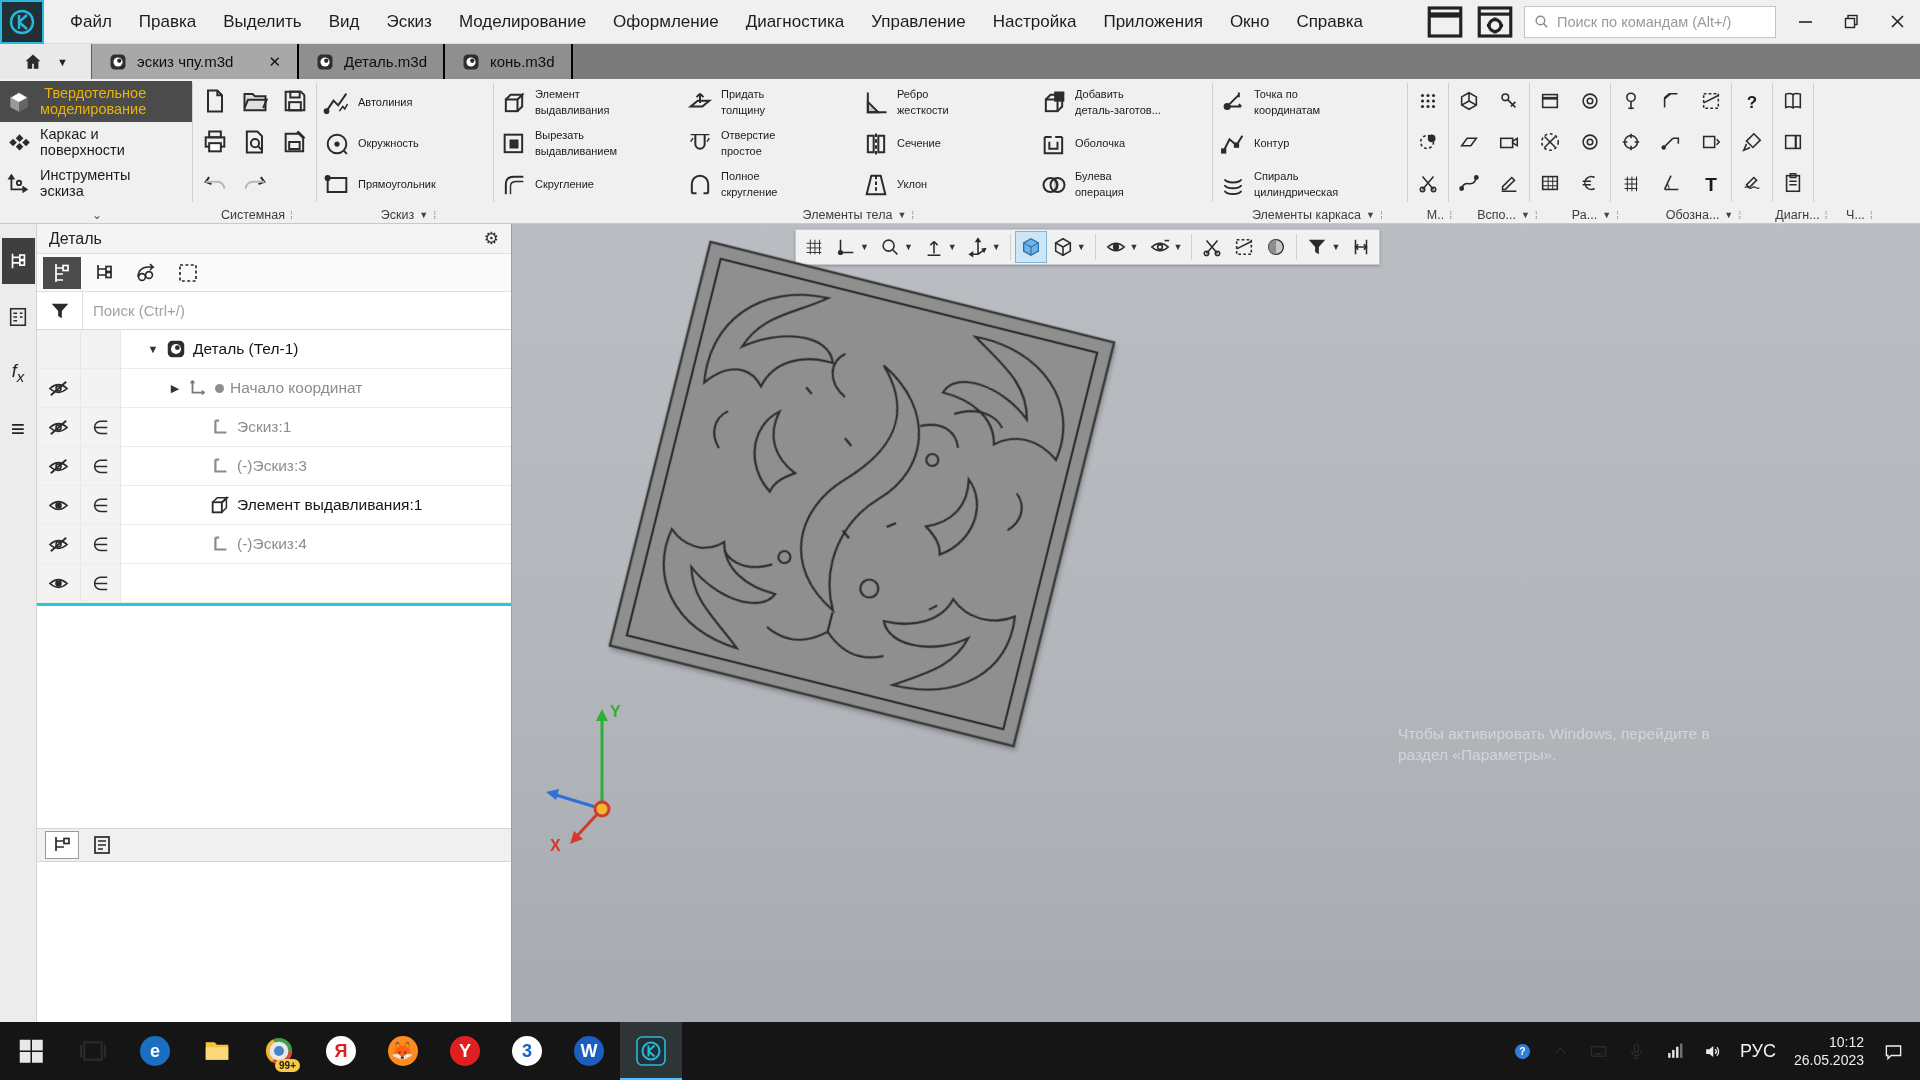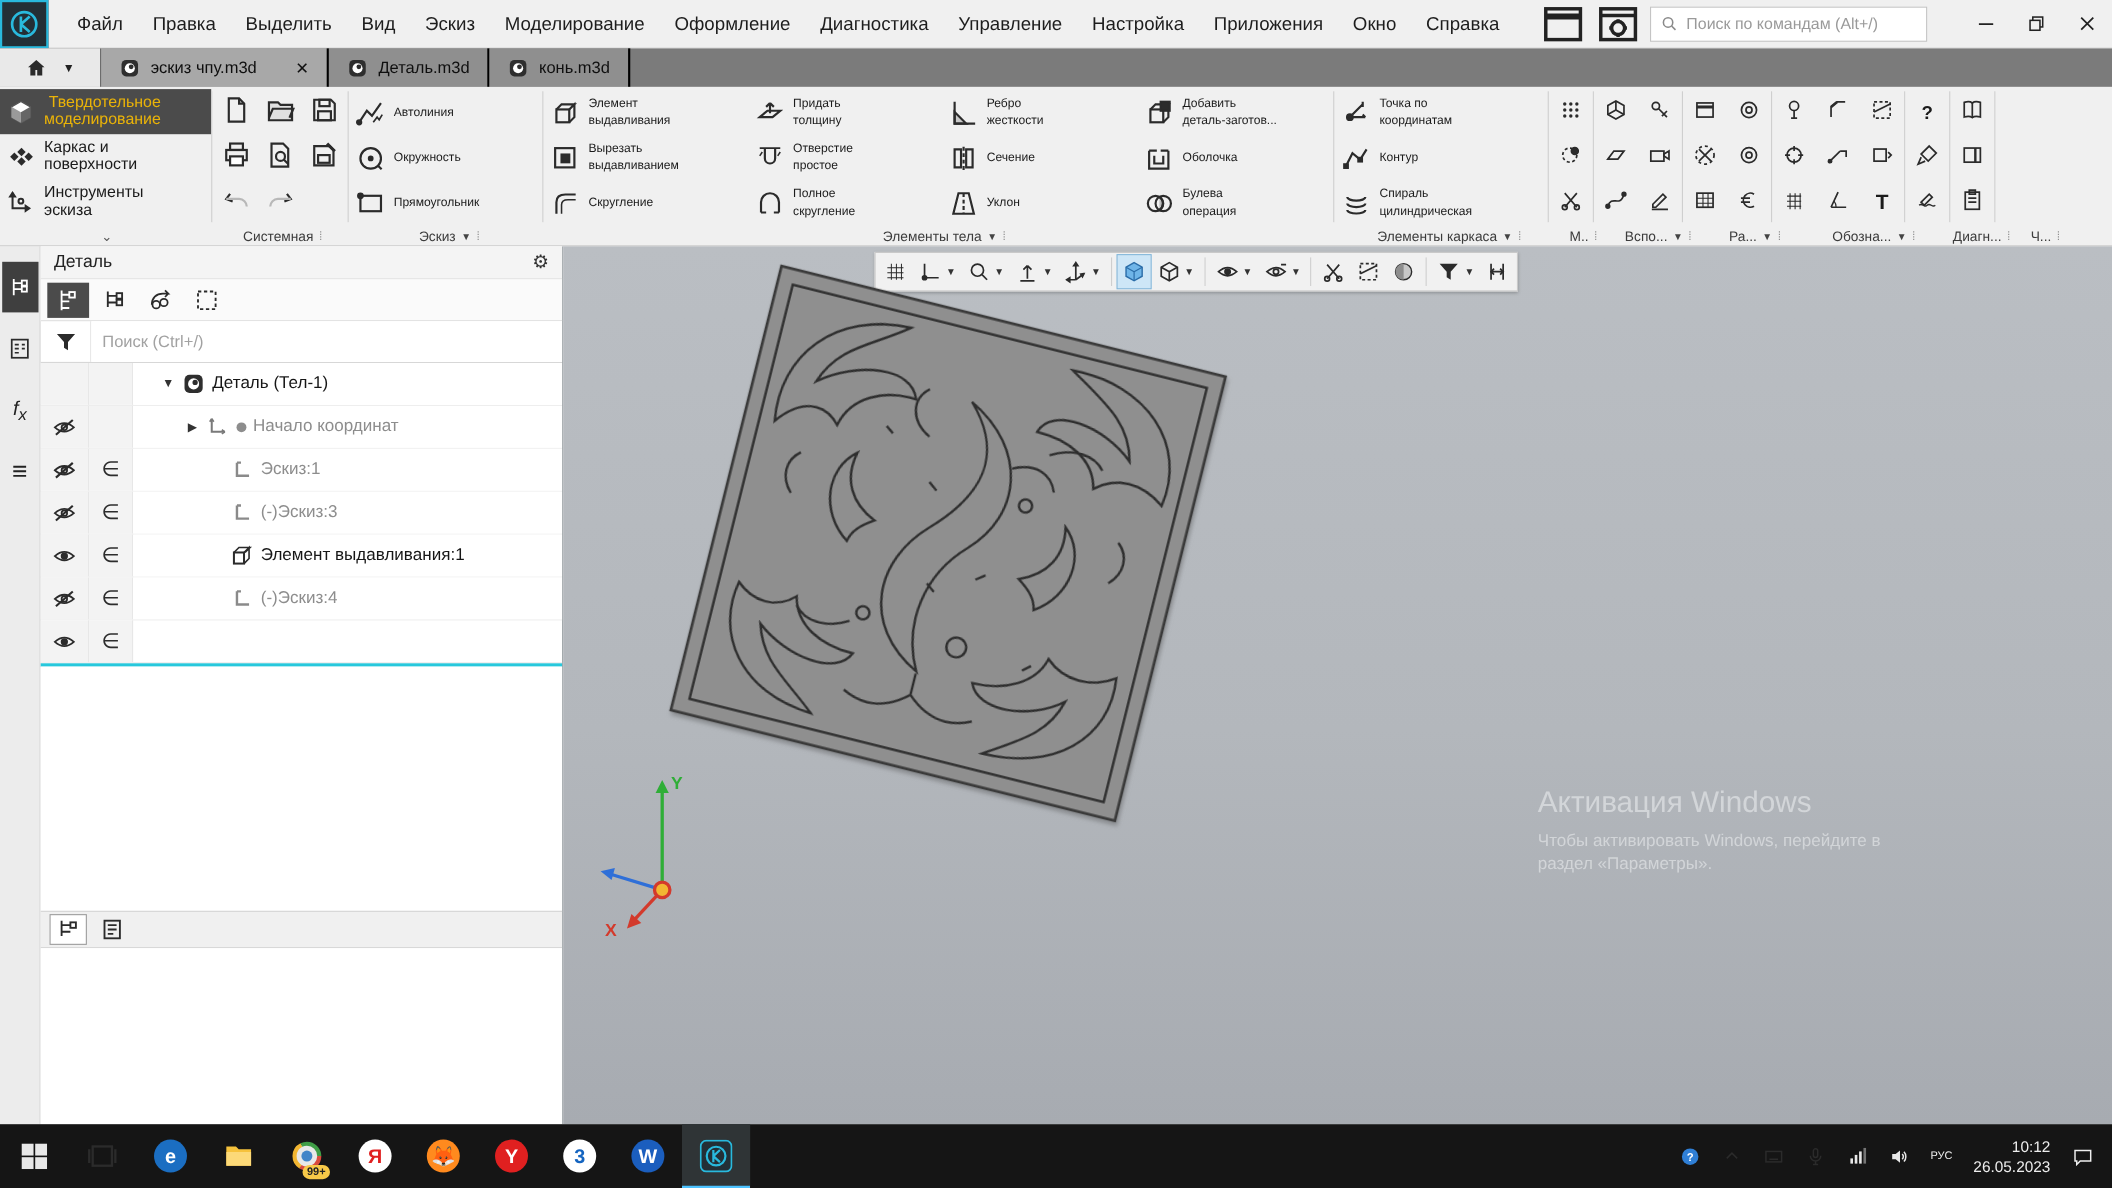--- a/index.html
+++ b/index.html
@@ -8,21 +8,21 @@
   .screen { position:relative; width:1920px; height:1080px; background:#f0f0f0; }
 
   
   .menubar { position:absolute; left:0; top:0; width:1920px; height:44px; background:#f0f0f0; display:flex; align-items:center; border-bottom:1px solid #dcdcdc; }
   .applogo { width:44px; height:44px; background:#232f36; border:2px solid #29b9dd; display:flex; align-items:center; justify-content:center; flex:0 0 auto; }
   .applogo svg { width:30px; height:30px; }
   .menu-items { display:flex; gap:27px; margin-left:26px; }
   .menu-item { font-size:17px; color:#1d1d1d; cursor:default; white-space:nowrap; }
   .mb-right { margin-left:auto; display:flex; align-items:center; }
   .mb-iconbtn { width:42px; height:32px; display:flex; align-items:center; justify-content:center; margin-right:8px; }
-  .cmdsearch { width:252px; height:32px; background:#fff; border:1px solid #c4c4c4; display:flex; align-items:center; padding:0 8px; margin-right:30px; }
+  .cmdsearch { width:252px; height:32px; background:#fff; border:1px solid #c4c4c4; display:flex; align-items:center; padding:0 8px; margin-right:6px; }
   .cmdsearch svg { width:17px; height:17px; margin-right:7px; }
   .cmdsearch .ph { color:#9a9a9a; font-size:14.5px; white-space:nowrap; overflow:hidden; }
   .winbtn { width:46px; height:38px; display:flex; align-items:center; justify-content:center; font-size:18px; color:#222; }
   .winbtn svg { width:15px; height:15px; }
 
   
   .tabbar { position:absolute; left:0; top:44px; width:1920px; height:35px; background:#7b7b7b; display:flex; align-items:stretch; }
   .home-btn { width:92px; display:flex; align-items:center; justify-content:center; gap:14px; background:#e9e9e9; border-right:1px solid #5f5f5f; }
   .home-btn svg { width:20px; height:20px; }
   .home-btn .car { font-size:11px; color:#222; }
@@ -112,21 +112,21 @@
   .taskbar { position:absolute; left:0; top:1022px; width:1920px; height:58px; background:#151515; display:flex; align-items:center; color:#eee; }
   .tb-apps { display:flex; align-items:center; height:100%; }
   .tb-app { width:62px; height:100%; display:flex; align-items:center; justify-content:center; position:relative; }
   .tb-app.active { background:#2f3436; box-shadow:inset 0 -2px 0 #4cc2ff; }
   .tb-app .ibox { width:30px; height:30px; border-radius:6px; display:flex; align-items:center; justify-content:center; font-weight:bold; font-size:18px; }
   .tb-app svg { width:30px; height:30px; }
   .badge { position:absolute; right:10px; bottom:8px; background:#f7c948; color:#222; font-size:10px; font-weight:bold; border-radius:8px; padding:1px 4px; line-height:11px; }
   .tb-tray { margin-left:auto; display:flex; align-items:center; gap:4px; padding-right:10px; }
   .tray-btn { min-width:34px; height:42px; display:flex; align-items:center; justify-content:center; font-size:15px; color:#f0f0f0; }
   .tray-btn svg { width:19px; height:19px; }
-  .lang { font-size:10px; padding:0 6px; }
+  .lang { font-size:18px; padding:0 6px; }
   .clock { text-align:right; font-size:14px; line-height:18px; padding:0 8px; }
 </style>
 </head>
 <body>
 
 <div class="screen">
 
   <div class="menubar">
     <div class="applogo">
       <svg viewBox="0 0 30 30">
@@ -1060,21 +1060,20 @@
         <text x="68" y="38" fill="#2fae37" font-size="16" font-weight="bold">Y</text>
         <path d="M60 130 L14 116" stroke="#2f6fd8" stroke-width="3"></path>
           <path d="M4 113 l13 -3 -3 11 Z" fill="#2f6fd8"></path>
         <path d="M60 130 L34 158" stroke="#d33a2c" stroke-width="3"></path>
           <path d="M28 165 l4 -13 9 8 Z" fill="#d33a2c"></path>
         <text x="8" y="172" fill="#d33a2c" font-size="16" font-weight="bold">X</text>
         <circle cx="60" cy="130" r="7" fill="#f2b632" stroke="#d33a2c" stroke-width="3"></circle>
       </svg>
 
       <div class="watermark">
-        <div class="wm1">Активация Windows</div>
         <div class="wm2"><span>Чтобы активировать Windows, перейдите в</span><br><span>раздел «Параметры».</span></div>
       </div>
     </div>
   </div>
 
   <div class="taskbar">
     <div class="tb-apps" id="tbApps">
         <div class="tb-app">
           <span style="width: 30px; height: 30px; display: flex;">
             <svg viewBox="0 0 24 24" fill="#e8e8e8">

